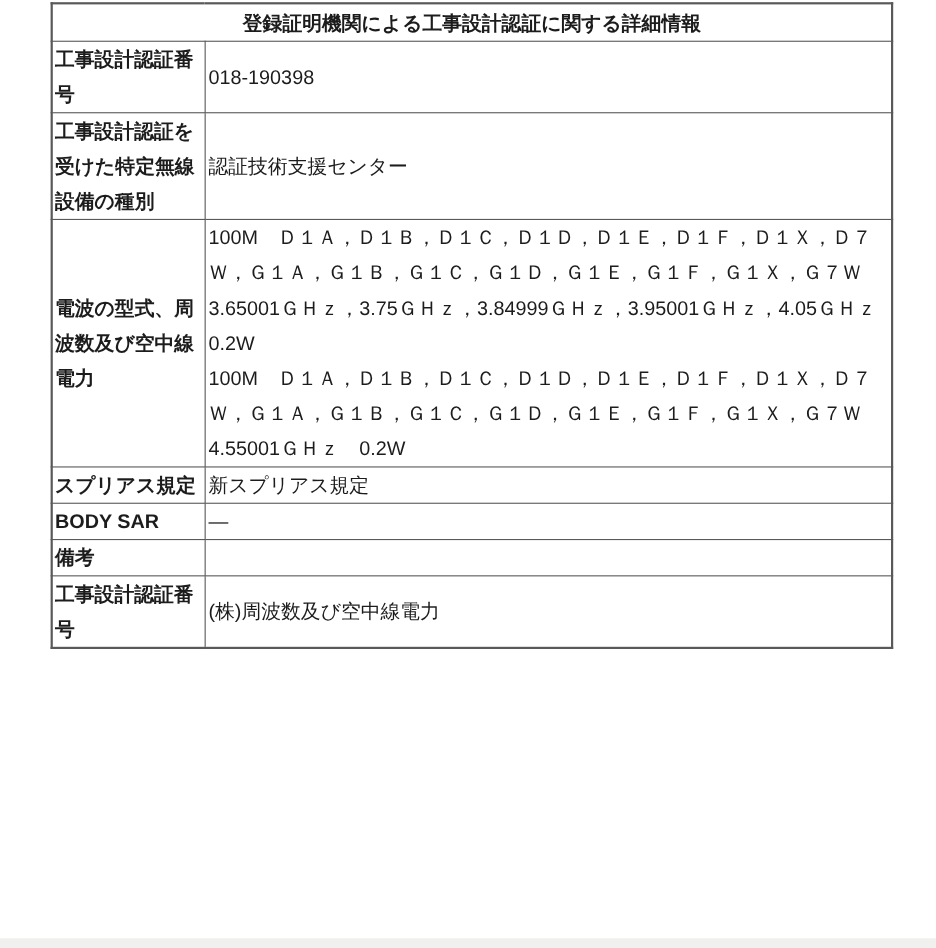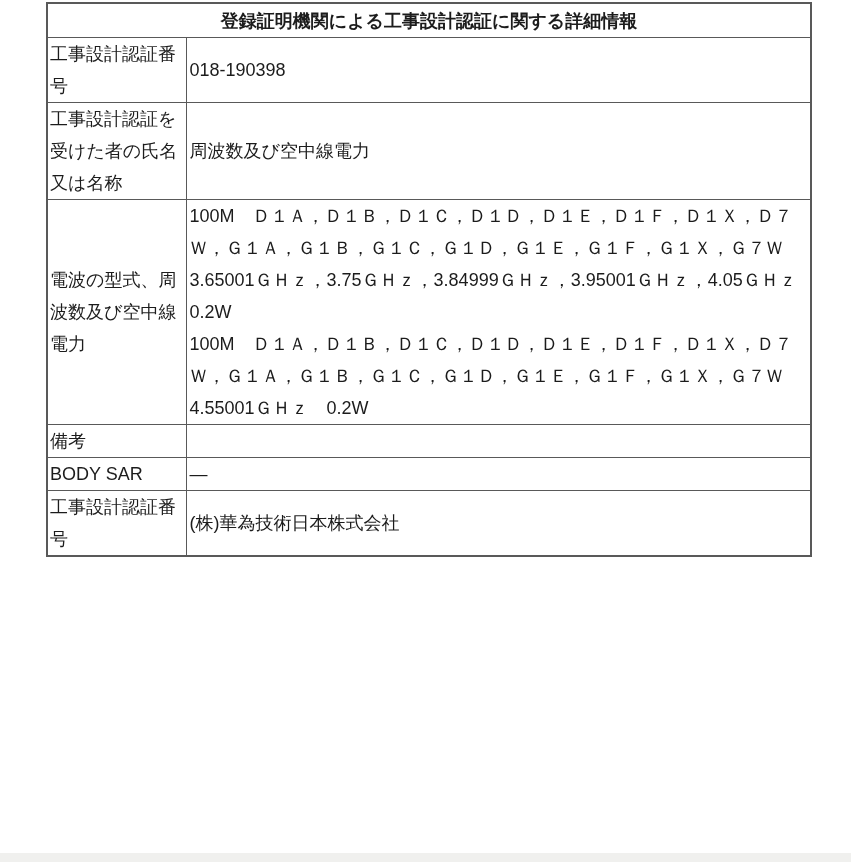--- a/index.html
+++ b/index.html
@@ -31,21 +31,21 @@
     vertical-align: middle;
     overflow: hidden;
   }
   td.hdr {
     font-weight: bold;
     text-align: center;
     height: 33px;
     padding: 0 17px;
   }
   td.lbl {
-    font-weight: normal;
+    font-weight: bold;
     padding: 0 2px;
     white-space: pre-line;
     word-break: break-all;
     margin-left: 11px;
   }
   td.val {
     padding: 0 3px;
     white-space: pre-line;
     word-break: break-all;
   }
@@ -70,42 +70,46 @@
     </colgroup>
     <tbody>
       <tr>
         <td class="hdr" colspan="2">登録証明機関による工事設計認証に関する詳細情報</td>
       </tr>
       <tr>
         <td class="lbl">工事設計認証番号</td>
         <td class="val">018-190398</td>
       </tr>
       <tr>
-        <td class="lbl">工事設計認証を受けた者の氏名又は名称</td>
-        <td class="val">周波数及び空中線電力</td>
+        <td class="lbl">工事設計認証を受けた特定無線設備の種別</td>
+        <td class="val">認証技術支援センター</td>
       </tr>
       <tr>
         <td class="lbl">電波の型式、周波数及び空中線電力</td>
         <td class="val">100M　Ｄ１Ａ，Ｄ１Ｂ，Ｄ１Ｃ，Ｄ１Ｄ，Ｄ１Ｅ，Ｄ１Ｆ，Ｄ１Ｘ，Ｄ７
 Ｗ，Ｇ１Ａ，Ｇ１Ｂ，Ｇ１Ｃ，Ｇ１Ｄ，Ｇ１Ｅ，Ｇ１Ｆ，Ｇ１Ｘ，Ｇ７Ｗ
 3.65001ＧＨｚ，3.75ＧＨｚ，3.84999ＧＨｚ，3.95001ＧＨｚ，4.05ＧＨｚ
 0.2W
 100M　Ｄ１Ａ，Ｄ１Ｂ，Ｄ１Ｃ，Ｄ１Ｄ，Ｄ１Ｅ，Ｄ１Ｆ，Ｄ１Ｘ，Ｄ７
 Ｗ，Ｇ１Ａ，Ｇ１Ｂ，Ｇ１Ｃ，Ｇ１Ｄ，Ｇ１Ｅ，Ｇ１Ｆ，Ｇ１Ｘ，Ｇ７Ｗ
 4.55001ＧＨｚ　0.2W</td>
       </tr>
       <tr class="single">
-        <td class="lbl">備考</td>
-        <td class="val"></td>
+        <td class="lbl">スプリアス規定</td>
+        <td class="val">新スプリアス規定</td>
       </tr>
       <tr class="single">
         <td class="lbl">BODY SAR</td>
         <td class="val">―</td>
       </tr>
       <tr class="single">
+        <td class="lbl">備考</td>
+        <td class="val"></td>
+      </tr>
+      <tr class="single">
         <td class="lbl">工事設計認証番号</td>
-        <td class="val">(株)華為技術日本株式会社</td>
+        <td class="val">(株)周波数及び空中線電力</td>
       </tr>
     </tbody>
   </table>
 </div>
 
 <div class="bottom-strip"></div>
 
 </body></html>

